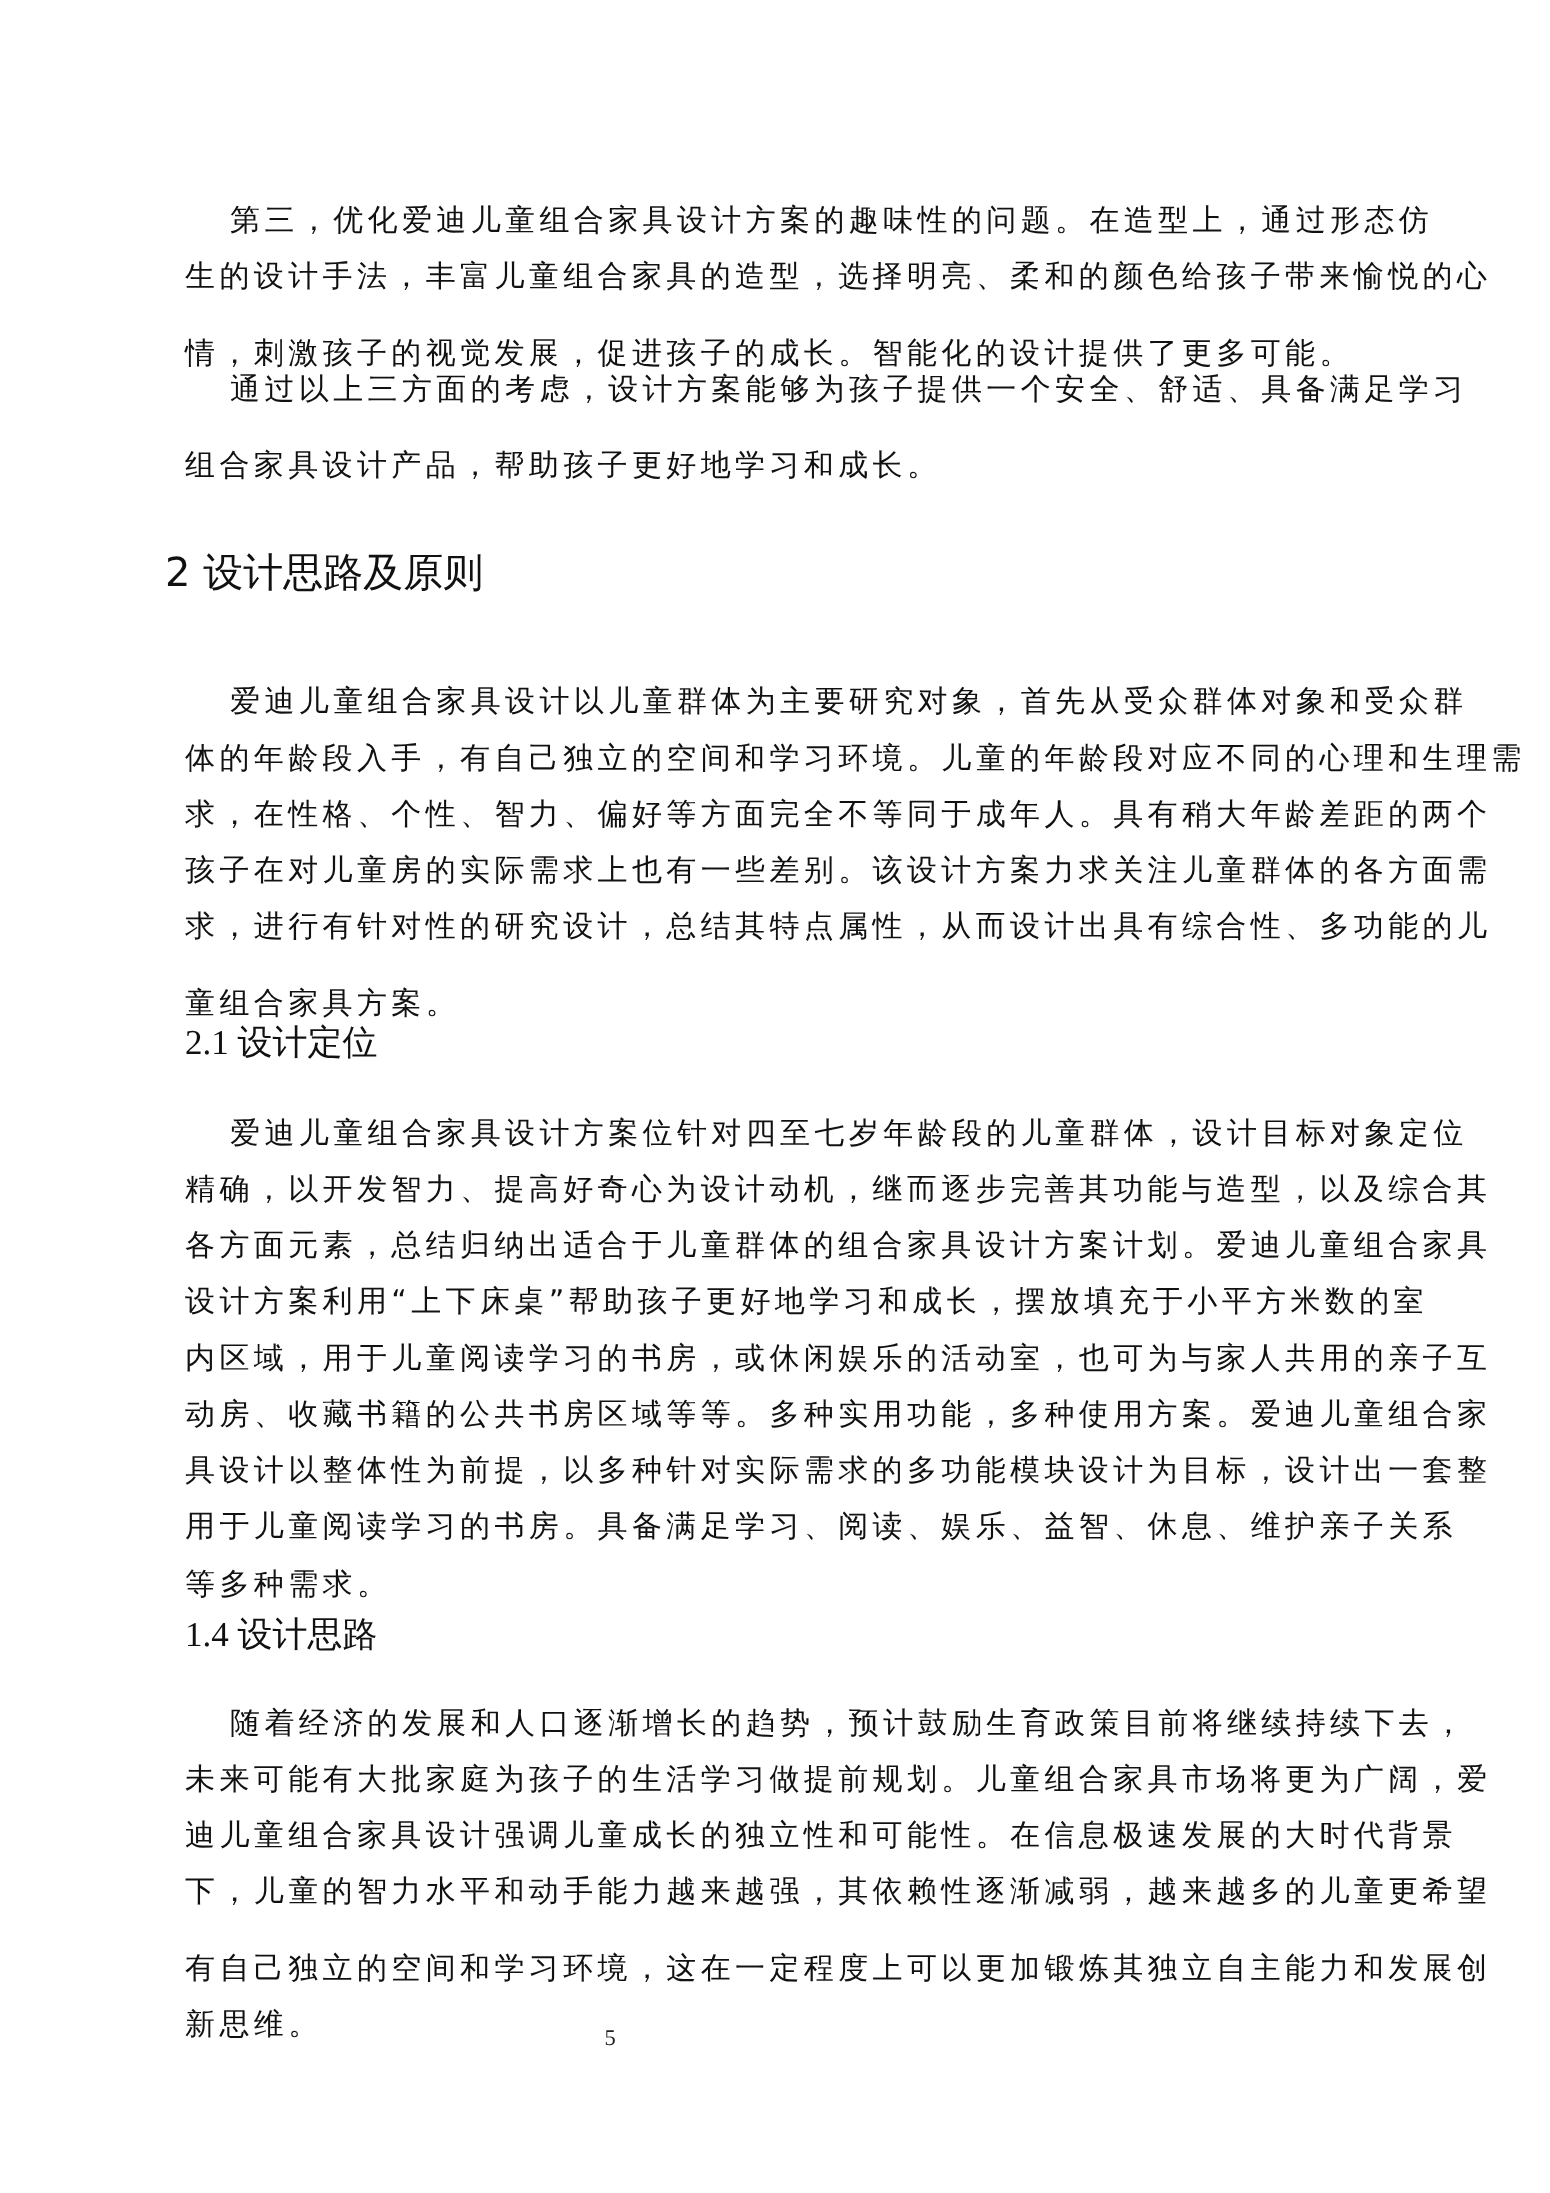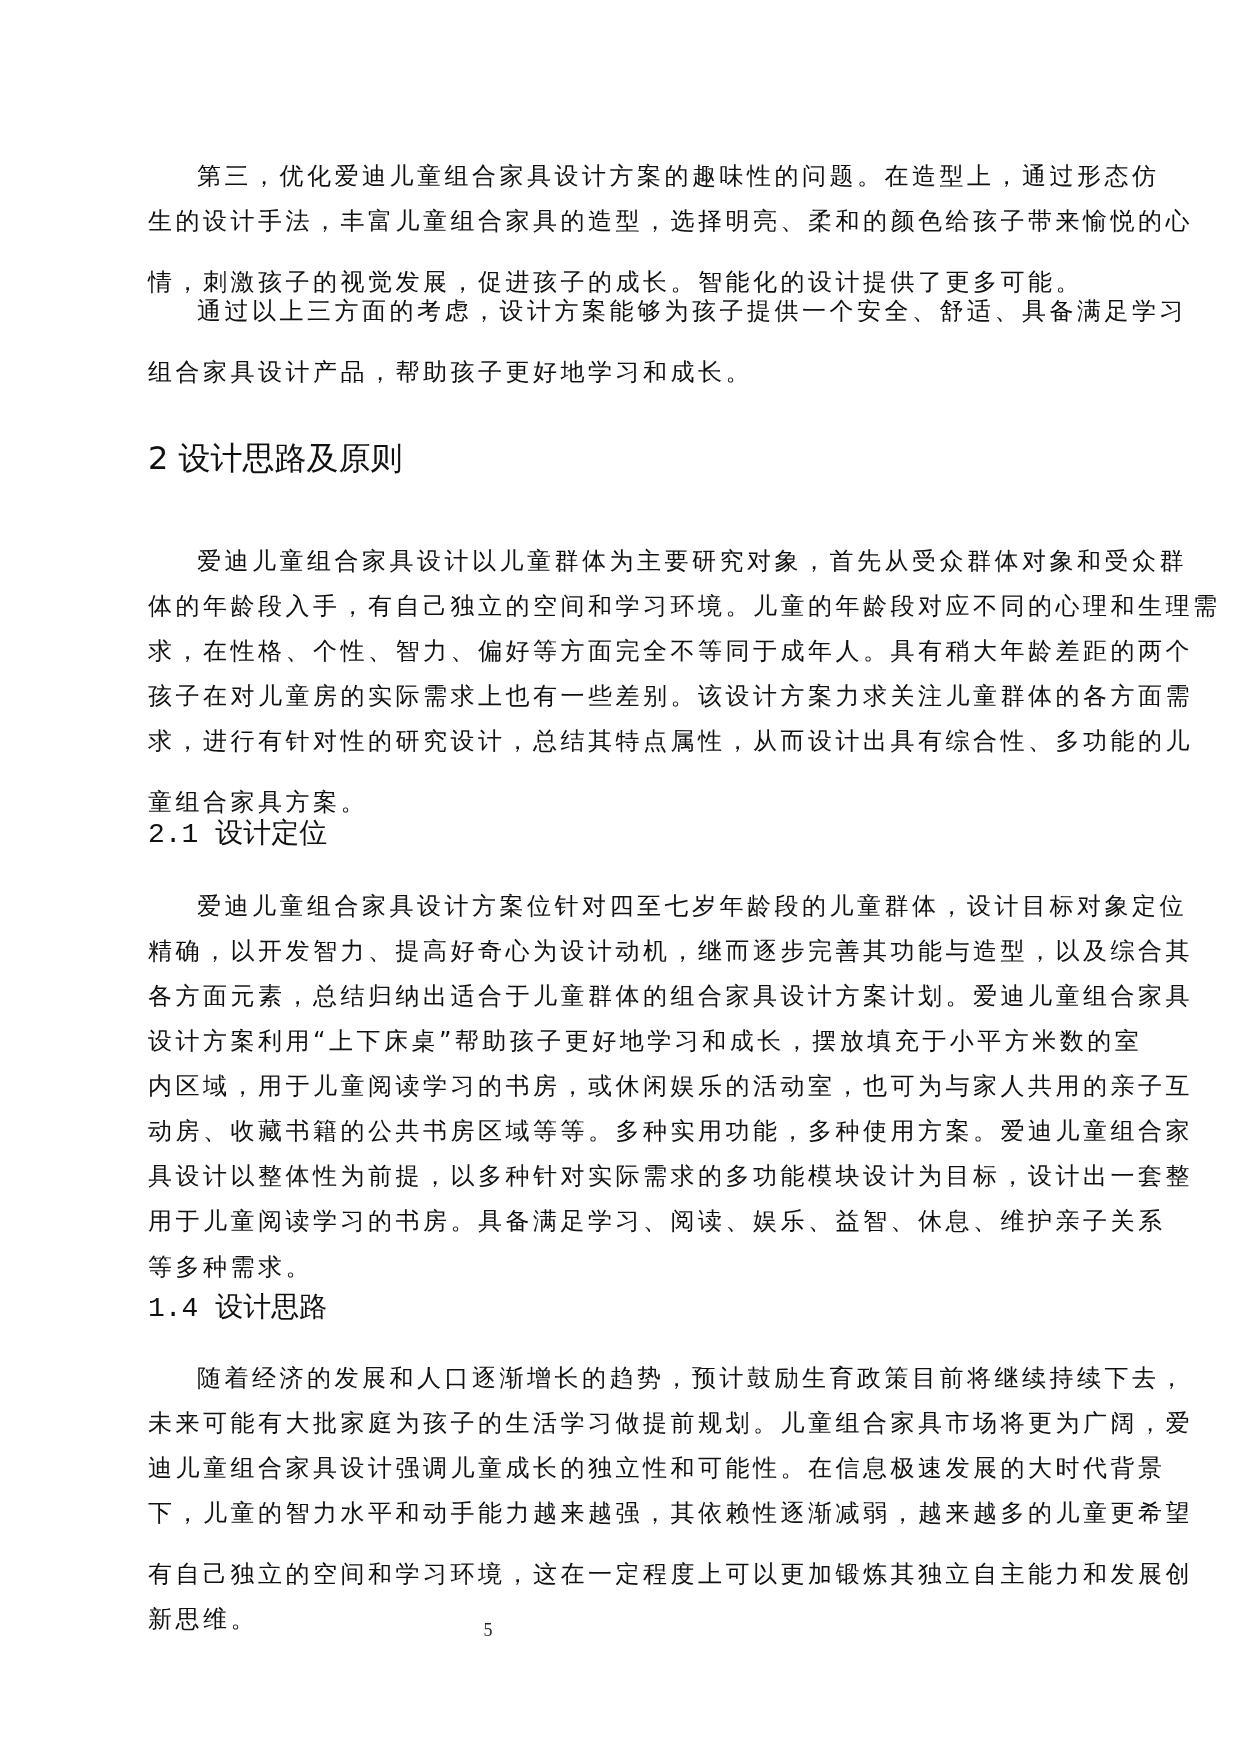--- a/index.html
+++ b/index.html
@@ -6,29 +6,29 @@
     body { width: 1240px; height: 1754px; position: relative; overflow: hidden; }
     .page { position: absolute; left: 0; top: 0; width: 1240px; height: 1754px; background: #fff; }
     .line {
       position: absolute; left: 148px; width: 975px;
       font-family: "DejaVu Sans", sans-serif;
       font-size: 24px; line-height: 30px; color: #111;
       white-space: nowrap; letter-spacing: 3.5px;
       text-align: justify; text-align-last: justify;
     }
     .line.last { text-align-last: left; margin-top: 16px; }
-    .line.indent { left: 197px; width: 926px; }
+    .line.indent { left: 184px; width: 926px; }
     .h1 {
-      position: absolute; left: 148px;
+      position: absolute; left: 132px;
       font-family: "DejaVu Sans", sans-serif;
       font-size: 32px; line-height: 40px; color: #111; white-space: nowrap;
     }
     .h2 {
       position: absolute; left: 148px;
-      font-family: Liberation Mono, monospace;
+      font-family: Liberation Serif, serif;
       font-size: 28px; line-height: 36px; color: #111; white-space: nowrap;
     }
     .pagenum {
       position: absolute; left: 480px; top: 1620px; width: 16px; text-align: center;
       font-family: "Liberation Serif", serif; font-size: 18px; color: #222;
     }
   </style>
 </head>
 <body>
 

